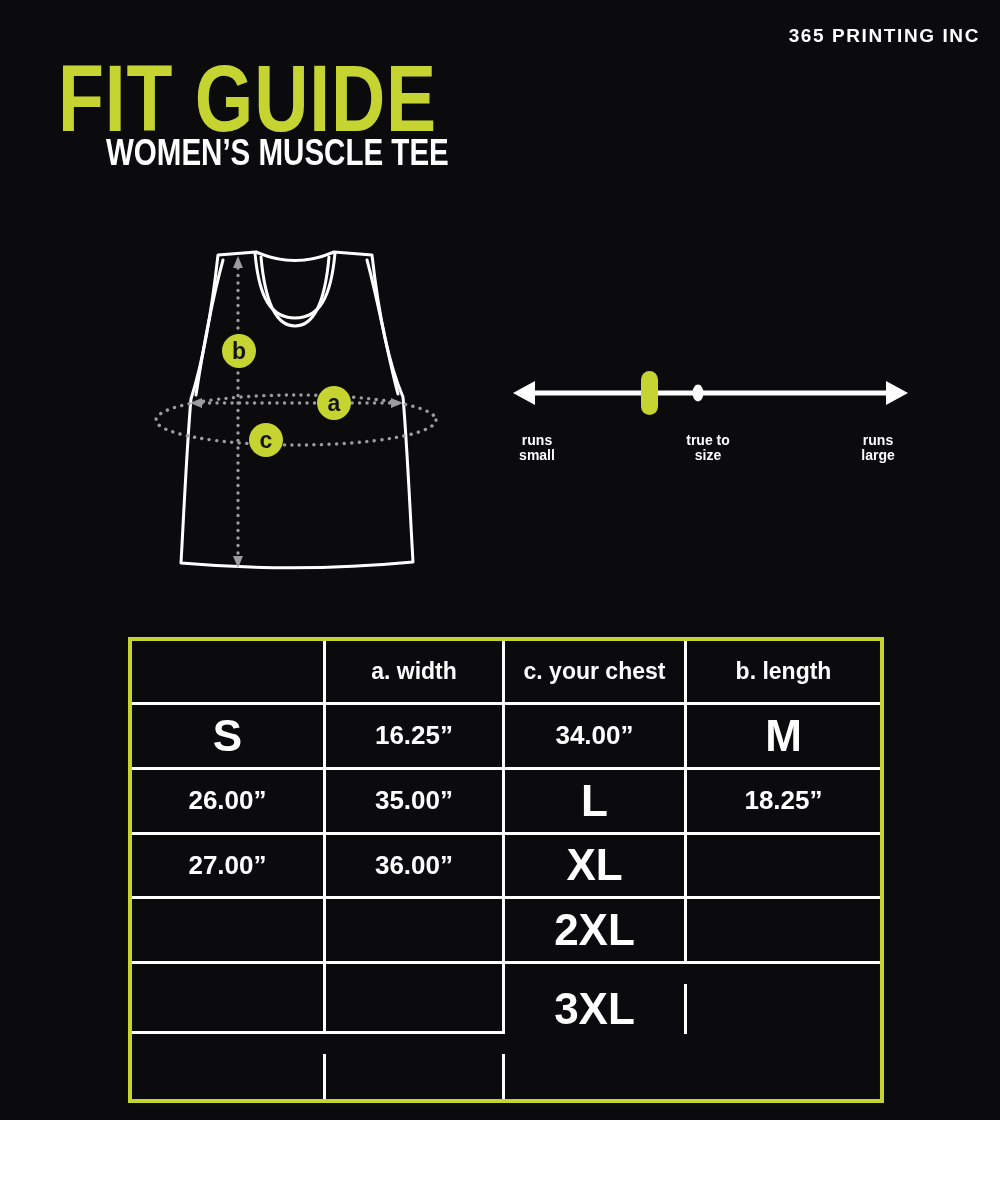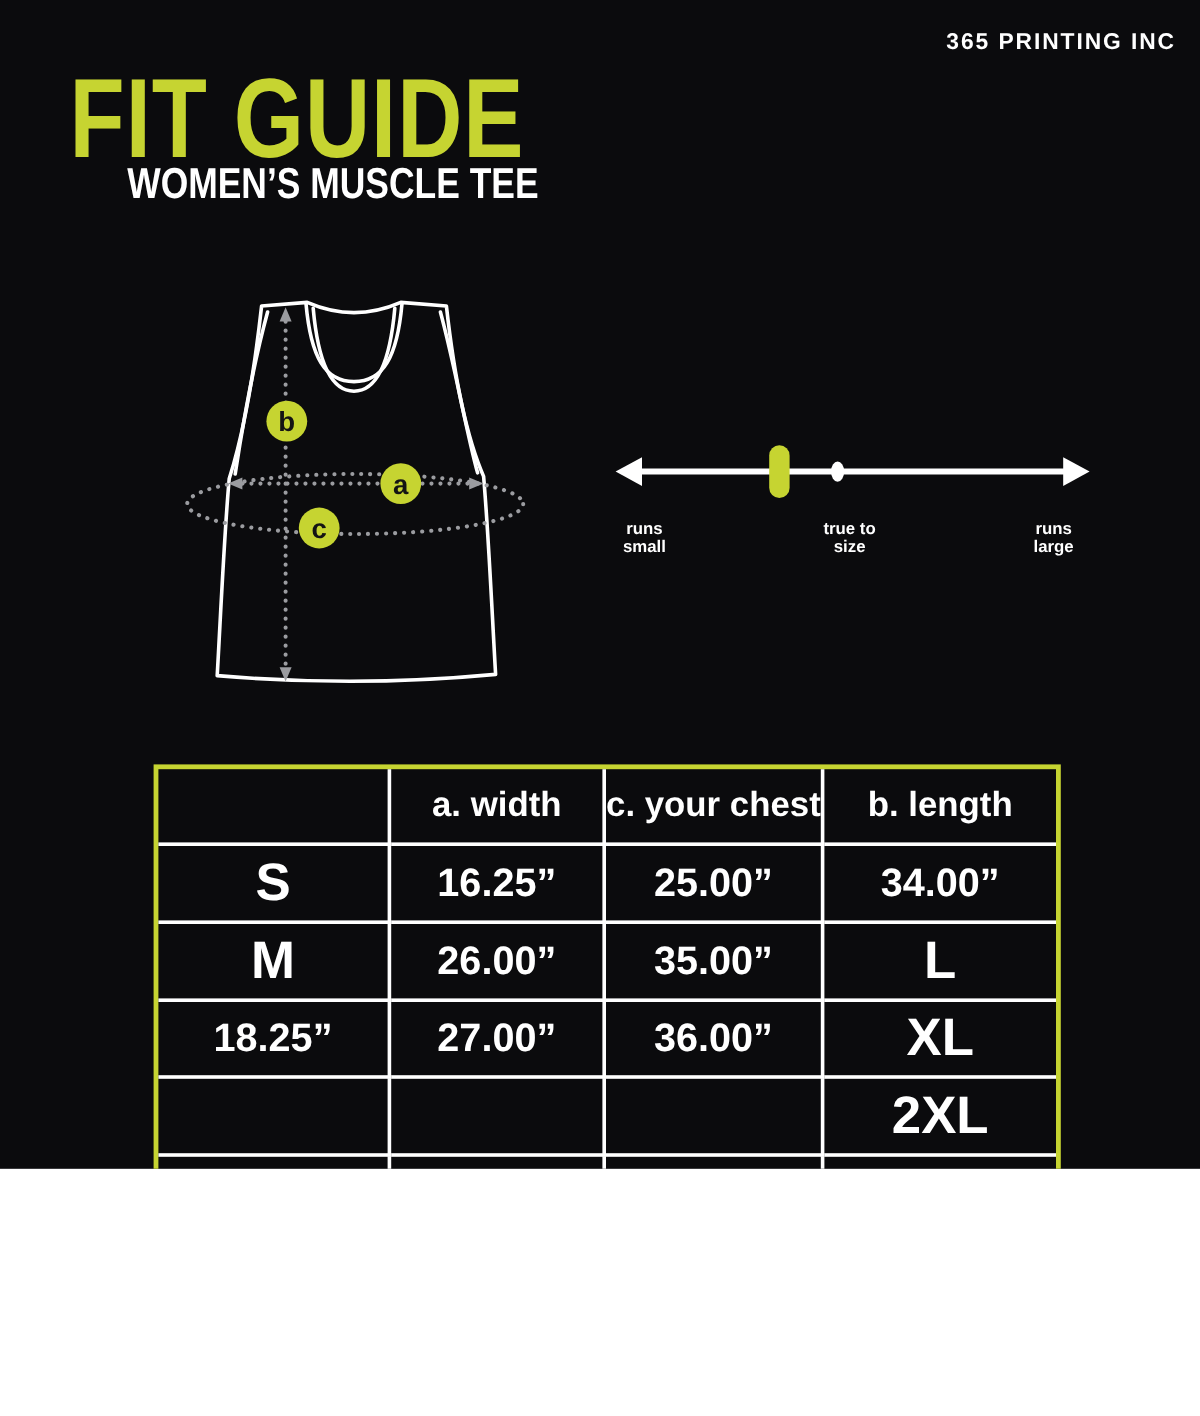--- a/index.html
+++ b/index.html
@@ -1,18 +1,18 @@
 <!DOCTYPE html>
 <html style="--accent: #c6d431; --background: #0b0b0d; --text: #ffffff; --muted-line: #9b9ca0;"><head>
 <meta charset="utf-8">
 <style>
   html,body{margin:0;padding:0;}
   .canvas{
     position:relative;
-    width:1000px;height:974px;
+    width:1000px;height:1120px;
     background:var(--background,#0b0b0d);
     overflow:hidden;
     font-family:"Liberation Sans", sans-serif;
     color:var(--text,#ffffff);
   }
   .brand{
     position:absolute; top:25px; right:20px;
     font-size:19px; font-weight:bold; letter-spacing:1.6px;
     color:var(--text,#fff); white-space:nowrap;
   }
@@ -64,23 +64,23 @@
     grid-template-rows:64px repeat(6, 1fr);
   }
   .cell{
     display:flex; align-items:center; justify-content:center;
     border-right:3px solid #ffffff;
     border-bottom:3px solid #ffffff;
     color:var(--text,#fff);
   }
   .cell:nth-child(4n){border-right:none;}
   .cell:nth-last-child(-n+4){border-bottom:none;margin-top:20px;}
-  .th{font-size:29px; font-weight:bold;}
+  .th{font-size:23px; font-weight:bold;}
   .size-cell{font-size:44px; font-weight:bold;}
-  .value-cell{font-size:33px; font-weight:bold;}
+  .value-cell{font-size:26px; font-weight:bold;}
   .footnote{
     position:absolute; left:0; right:0; top:1108px;
     text-align:center;
     font-size:24px; font-weight:bold; letter-spacing:-0.2px;
     color:var(--text,#fff);
   }
 </style>
 </head>
 <body>
 
@@ -148,21 +148,20 @@
   </div>
 
   <div class="size-table">
     <div class="cell th"></div>
     <div class="cell th">a. width</div>
     <div class="cell th">c. your chest</div>
     <div class="cell th">b. length</div>
 
     <div class="cell size-cell">S</div>
     <div class="cell value-cell">16.25”</div>
-    <div class="cell value-cell">25.00”</div>
     <div class="cell value-cell">34.00”</div>
 
     <div class="cell size-cell">M</div>
     <div class="cell value-cell">26.00”</div>
     <div class="cell value-cell">35.00”</div>
 
     <div class="cell size-cell">L</div>
     <div class="cell value-cell">18.25”</div>
     <div class="cell value-cell">27.00”</div>
     <div class="cell value-cell">36.00”</div>

